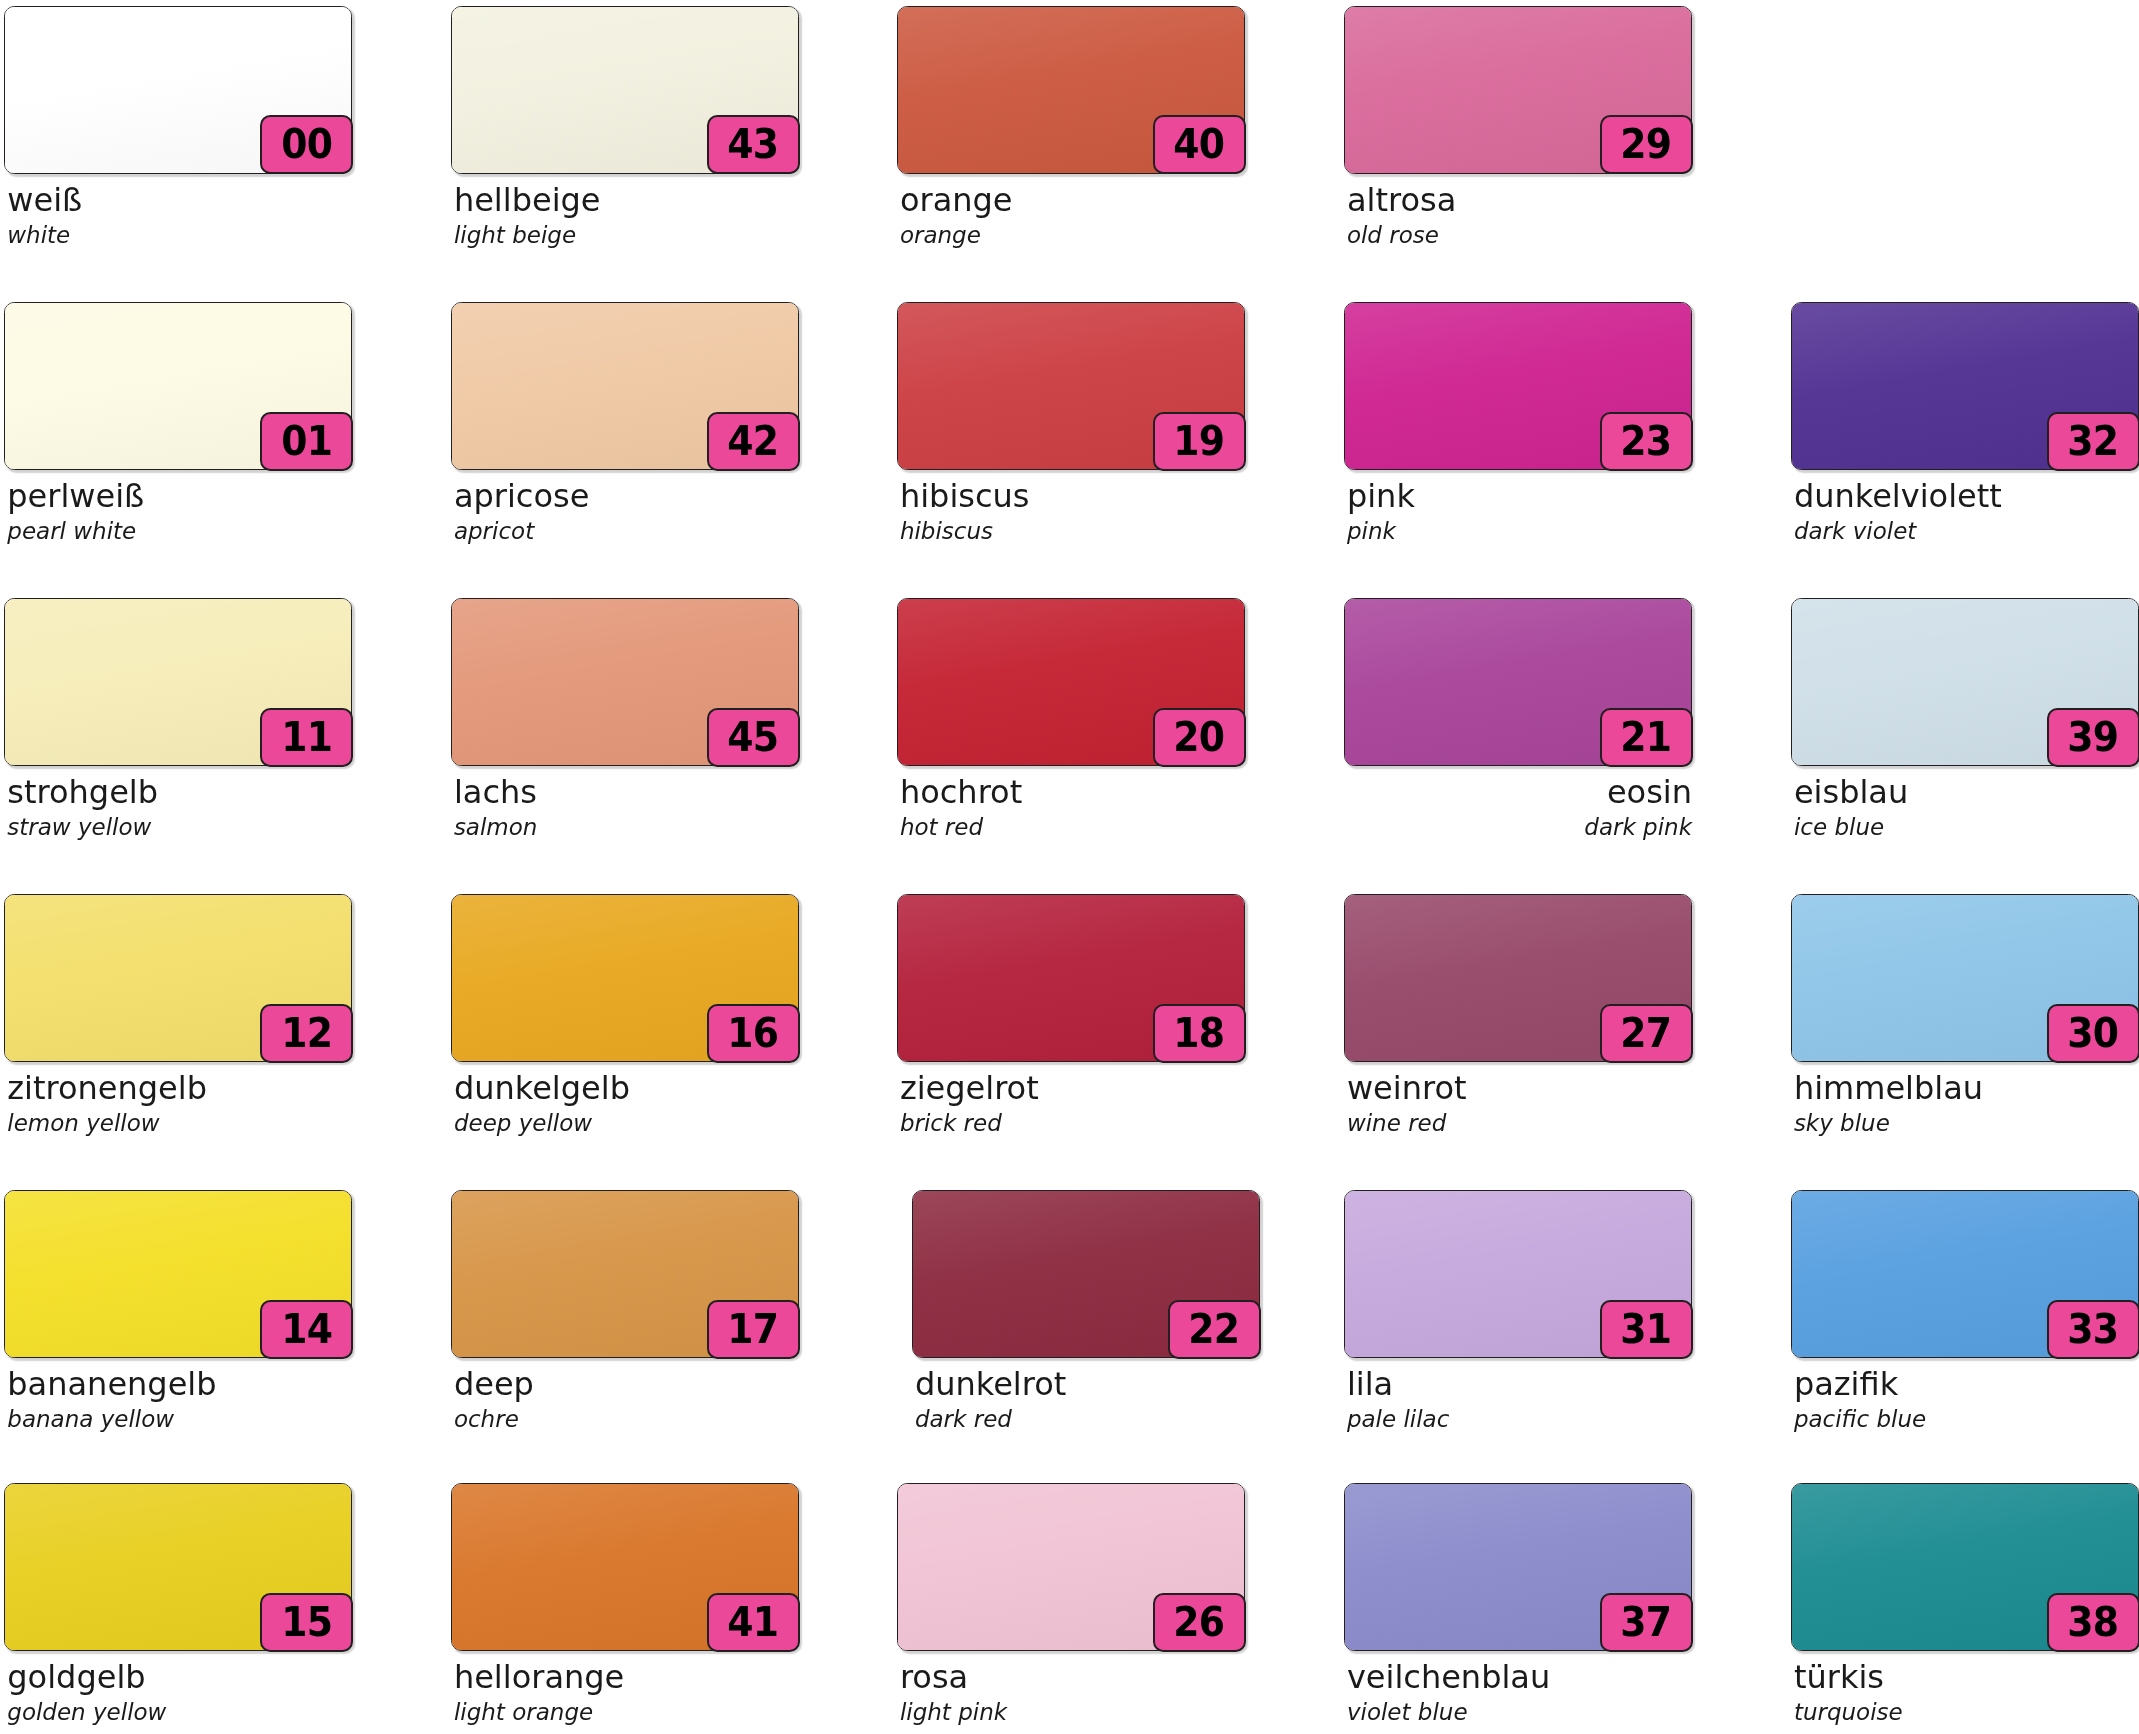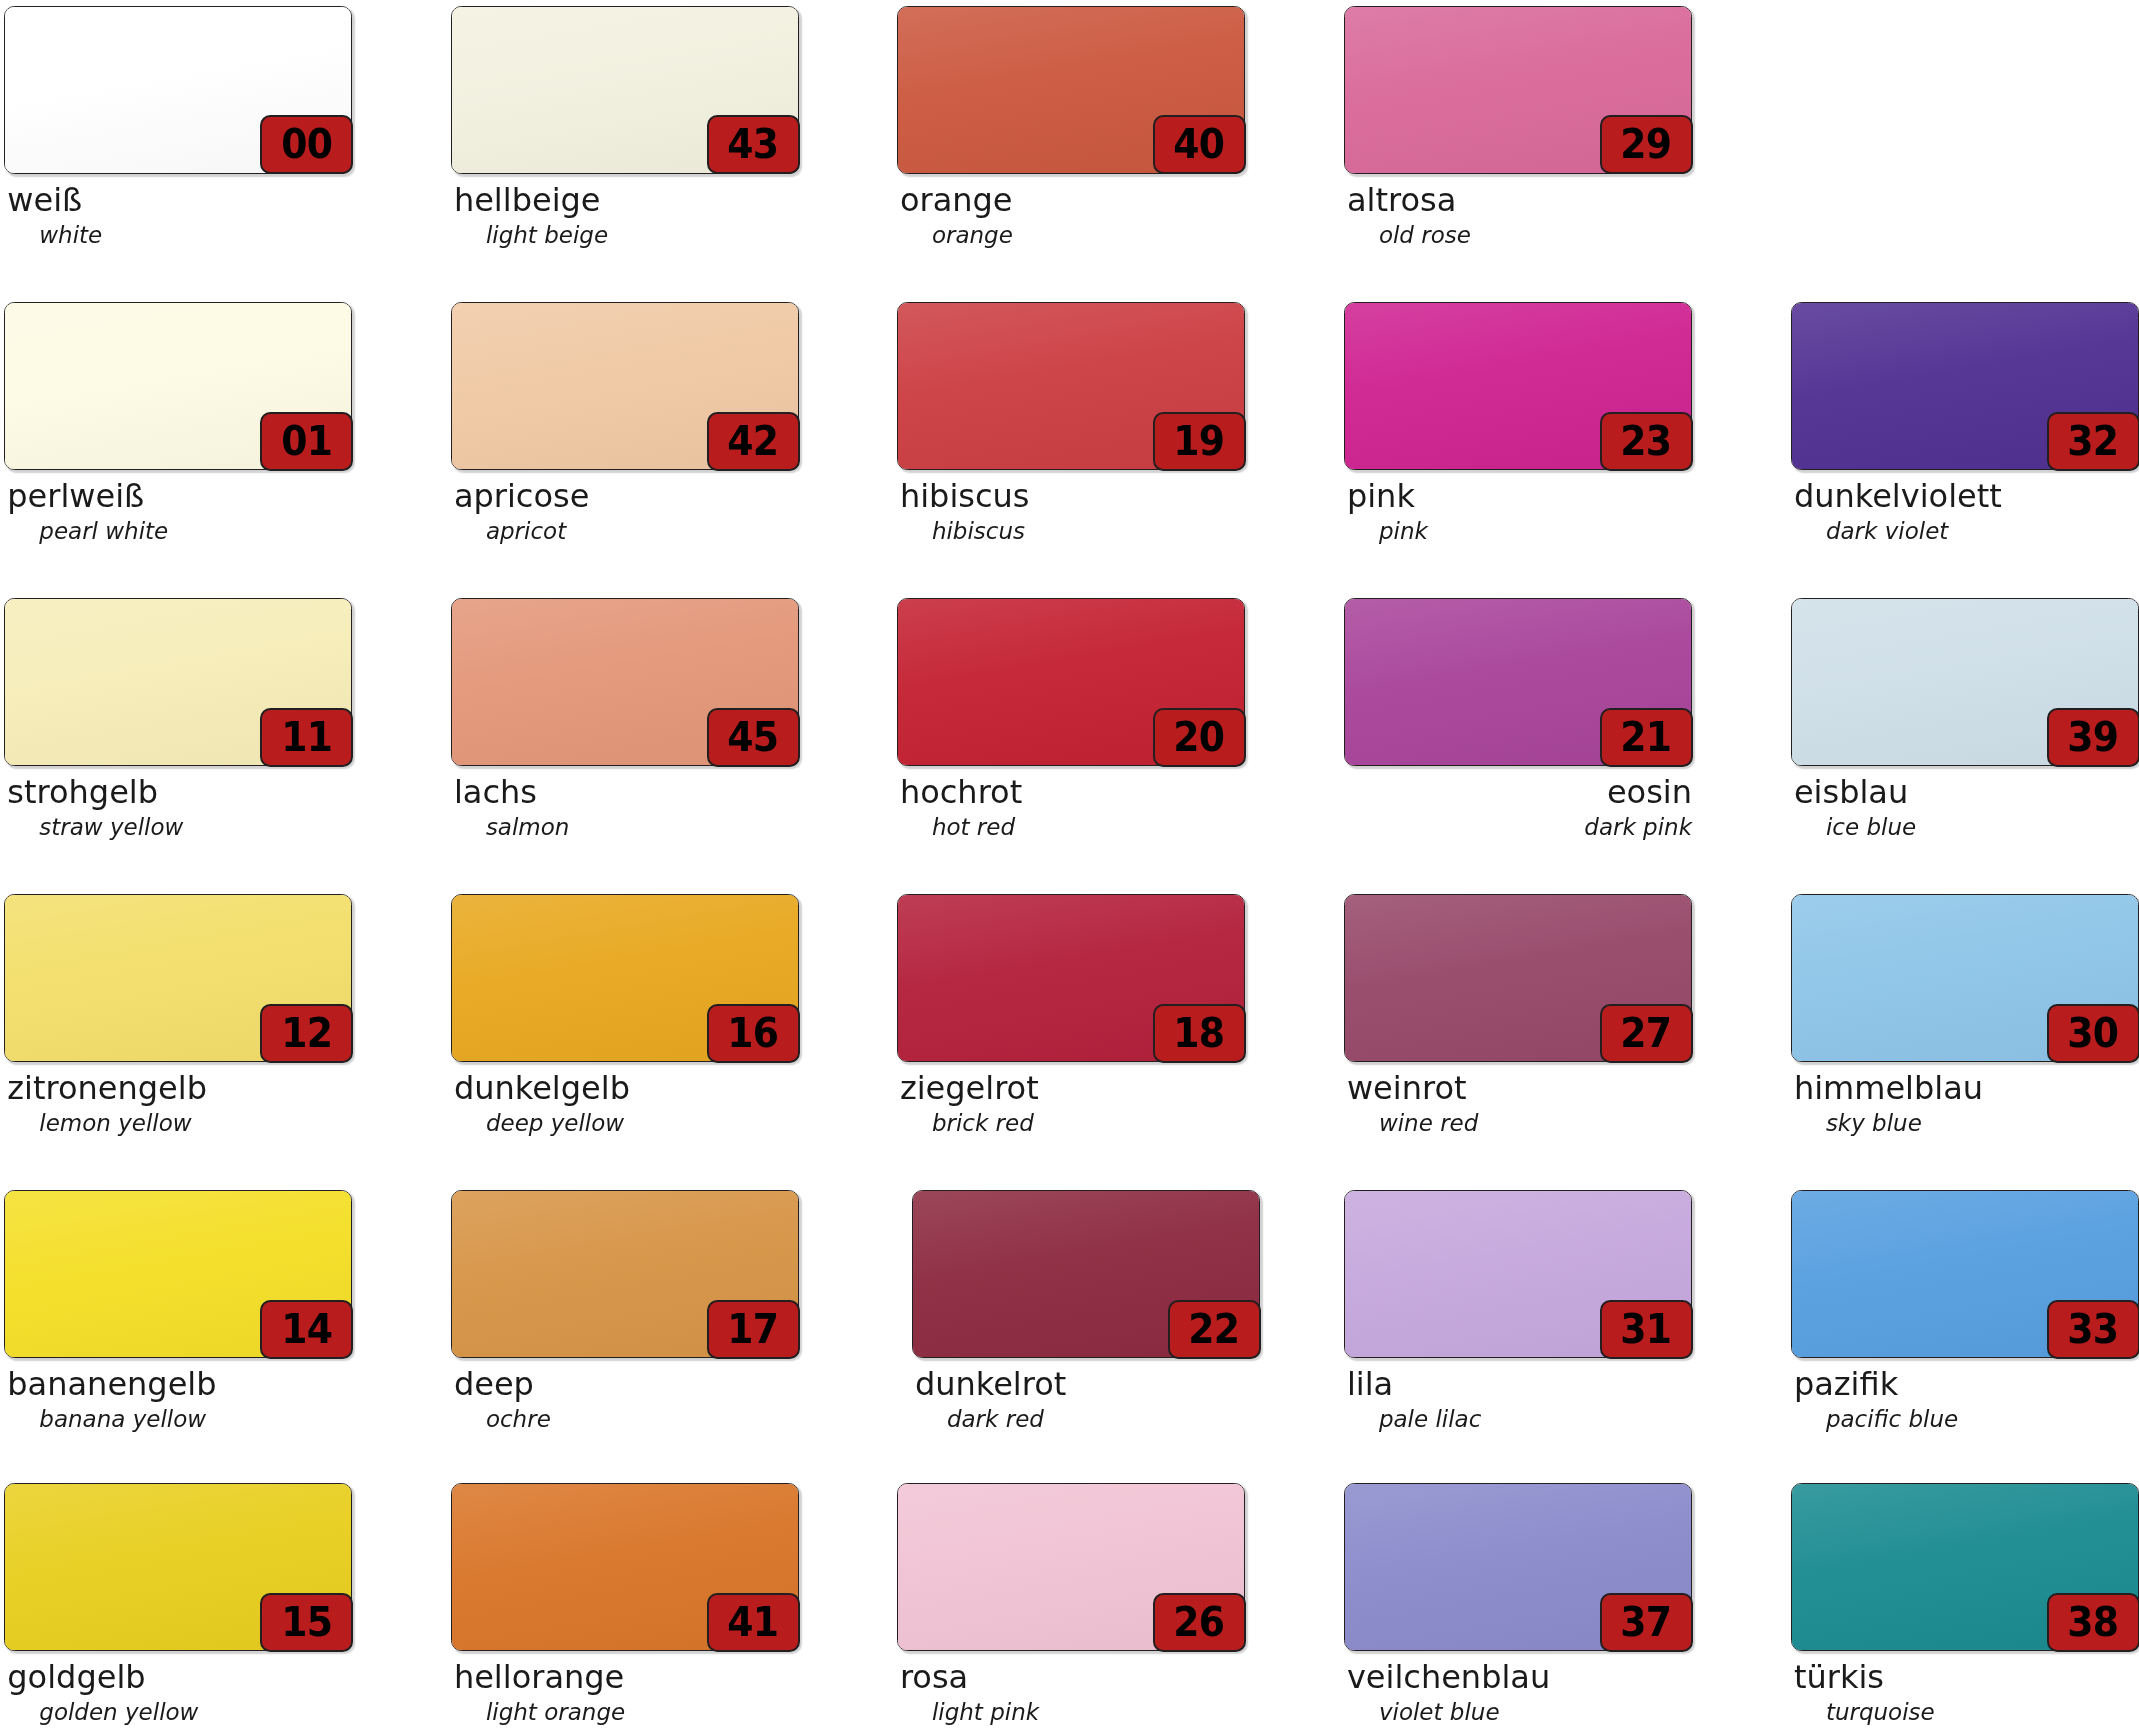--- a/index.html
+++ b/index.html
@@ -50,21 +50,21 @@
     background: linear-gradient(170deg, rgba(255,255,255,0.13) 0%, rgba(255,255,255,0.03) 42%, rgba(0,0,0,0.035) 100%);
     pointer-events: none;
   }
 
   .number-badge {
     position: absolute;
     right: -1.5px;
     bottom: -1.5px;
     width: 93px;
     height: 59px;
-    background: #b91c1c;
+    background: #ec4899;
     border: 2.2px solid #231f20;
     border-radius: 10.3px;
     box-sizing: border-box;
     display: flex;
     align-items: center;
     justify-content: center;
     z-index: 3;
   }
 
   .number-badge span {
@@ -93,21 +93,20 @@
 
   .name-en {
     font-family: "DejaVu Sans", "Liberation Sans", sans-serif;
     font-style: italic;
     font-size: 23px;
     line-height: 1.1;
     color: #1a1a1a;
     font-weight: 400;
     margin-top: 5.2px;
     white-space: nowrap;
-    margin-left: 32px;
   }
 </style>
 </head>
 <body>
 
 <div id="chart-grid">
     <div class="swatch-cell" style="left: 4.4px; top: 5.9px;">
       <div class="swatch-box">
         <div class="swatch-fill" style="background: rgb(255, 255, 255);"></div>
         <div class="swatch-gloss"></div>

